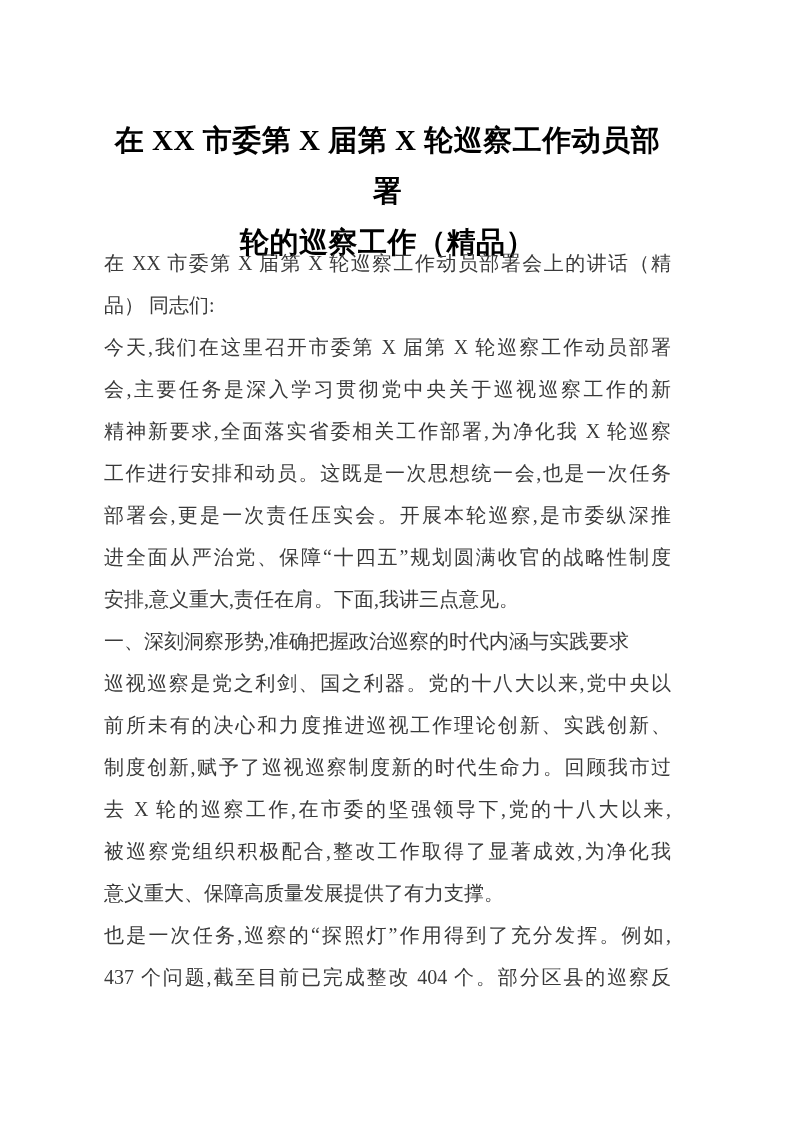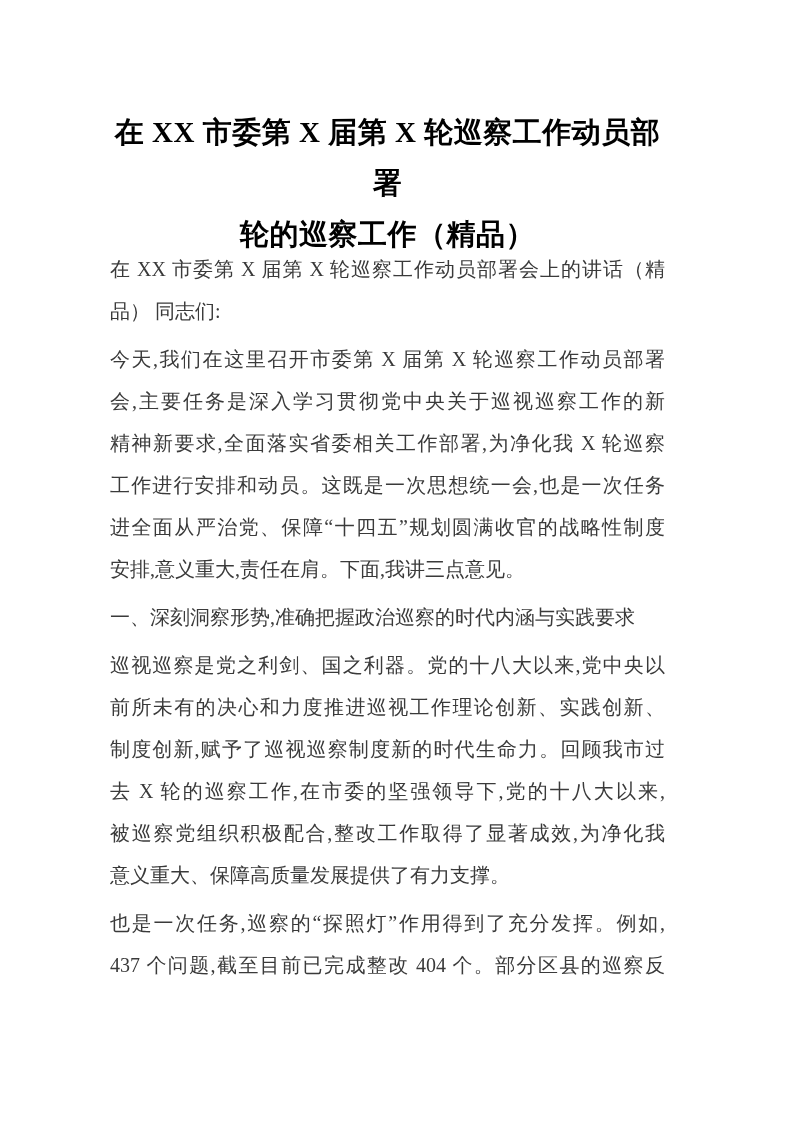--- a/index.html
+++ b/index.html
@@ -11,39 +11,39 @@
     position: relative;
     width: 793px;
     height: 1122px;
     background: #ffffff;
     overflow: hidden;
     font-family: "Liberation Serif", "DejaVu Serif", serif;
   }
   .doc-title {
     position: absolute;
     left: 104px;
-    top: 107px;
+    top: 115px;
     width: 567px;
     text-align: center;
     font-size: 29px;
     font-weight: bold;
     line-height: 51px;
     color: #000000;
     letter-spacing: 0.5px;
   }
   .doc-body {
     position: absolute;
     left: 104px;
     top: 242px;
     width: 567px;
     font-size: 20px;
     color: #3a3a3a;
   }
   .paragraph {
-    margin: 6px;
+    margin: 0;
     padding: 0;
   }
   .line {
     height: 42px;
     line-height: 42px;
     white-space: nowrap;
     overflow: hidden;
     text-align: justify;
     text-align-last: justify;
     text-justify: inter-character;
@@ -64,20 +64,21 @@
   <div class="doc-body">
       <div class="paragraph">
         <div class="line">在 XX 市委第 X 届第 X 轮巡察工作动员部署会上的讲话（精</div>
         <div class="line line-last">品） 同志们:</div>
       </div>
       <div class="paragraph">
         <div class="line">今天,我们在这里召开市委第 X 届第 X 轮巡察工作动员部署</div>
         <div class="line">会,主要任务是深入学习贯彻党中央关于巡视巡察工作的新</div>
         <div class="line">精神新要求,全面落实省委相关工作部署,为净化我 X 轮巡察</div>
         <div class="line">工作进行安排和动员。这既是一次思想统一会,也是一次任务</div>
+        <div class="line">部署会,更是一次责任压实会。开展本轮巡察,是市委纵深推</div>
         <div class="line">进全面从严治党、保障“十四五”规划圆满收官的战略性制度</div>
         <div class="line line-last">安排,意义重大,责任在肩。下面,我讲三点意见。</div>
       </div>
       <div class="paragraph">
         <div class="line line-last">一、深刻洞察形势,准确把握政治巡察的时代内涵与实践要求</div>
       </div>
       <div class="paragraph">
         <div class="line">巡视巡察是党之利剑、国之利器。党的十八大以来,党中央以</div>
         <div class="line">前所未有的决心和力度推进巡视工作理论创新、实践创新、</div>
         <div class="line">制度创新,赋予了巡视巡察制度新的时代生命力。回顾我市过</div>

